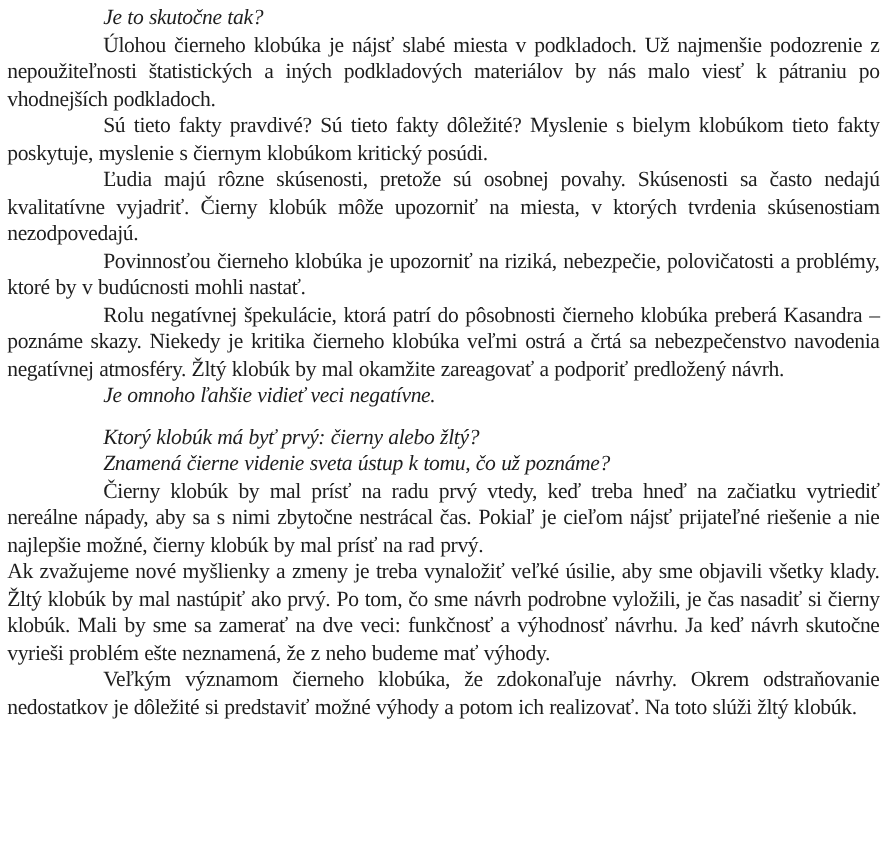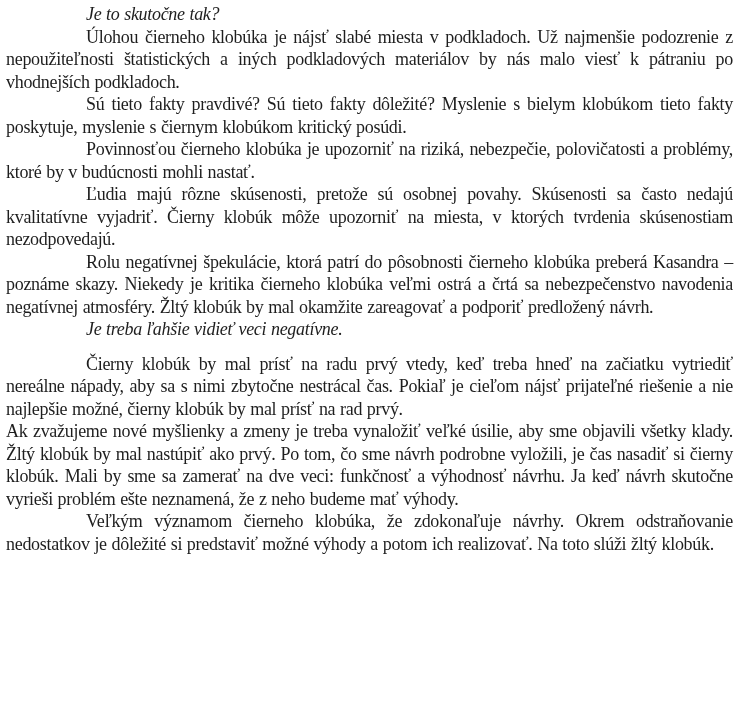--- a/index.html
+++ b/index.html
@@ -41,20 +41,22 @@
     margin-bottom: 12px;
   }
 </style>
 </head>
 <body>
 
 <main class="page">
   <p class="italic">Je to skutočne tak?</p>
   <p>Úlohou čierneho klobúka je nájsť slabé miesta v podkladoch. Už najmenšie podozrenie z nepoužiteľnosti štatistických a iných podkladových materiálov by nás malo viesť k pátraniu po vhodnejších podkladoch.</p>
   <p>Sú tieto fakty pravdivé? Sú tieto fakty dôležité? Myslenie s bielym klobúkom tieto fakty poskytuje, myslenie s čiernym klobúkom kritický posúdi.</p>
+  <p>Ľudia majú rôzne skúsenosti, pretože sú osobnej povahy. Skúsenosti sa často nedajú kvalitatívne vyjadriť. Čierny klobúk môže upozorniť na miesta, v ktorých tvrdenia skúsenostiam nezodpovedajú.</p>
   <p>Povinnosťou čierneho klobúka je upozorniť na riziká, nebezpečie, polovičatosti a problémy, ktoré by v budúcnosti mohli nastať.</p>
-  <p>Ľudia majú rôzne skúsenosti, pretože sú osobnej povahy. Skúsenosti sa často nedajú kvalitatívne vyjadriť. Čierny klobúk môže upozorniť na miesta, v ktorých tvrdenia skúsenostiam nezodpovedajú.</p>
   <p>Rolu negatívnej špekulácie, ktorá patrí do pôsobnosti čierneho klobúka preberá Kasandra – poznáme skazy. Niekedy je kritika čierneho klobúka veľmi ostrá a črtá sa nebezpečenstvo navodenia negatívnej atmosféry. Žltý klobúk by mal okamžite zareagovať a podporiť predložený návrh.</p>
-  <p class="italic gap-after">Je treba ľahšie vidieť veci negatívne.</p>
+  <p class="italic gap-after">Je omnoho ľahšie vidieť veci negatívne.</p>
+  <p class="italic">Ktorý klobúk má byť prvý: čierny alebo žltý?</p>
+  <p class="italic">Znamená čierne videnie sveta ústup k tomu, čo už poznáme?</p>
   <p>Čierny klobúk by mal prísť na radu prvý vtedy, keď treba hneď na začiatku vytriediť nereálne nápady, aby sa s nimi zbytočne nestrácal čas. Pokiaľ je cieľom nájsť prijateľné riešenie a nie najlepšie možné, čierny klobúk by mal prísť na rad prvý.</p>
   <p class="no-indent">Ak zvažujeme nové myšlienky a zmeny je treba vynaložiť veľké úsilie, aby sme objavili všetky klady. Žltý klobúk by mal nastúpiť ako prvý. Po tom, čo sme návrh podrobne vyložili, je čas nasadiť si čierny klobúk. Mali by sme sa zamerať na dve veci: funkčnosť a výhodnosť návrhu. Ja keď návrh skutočne vyrieši problém ešte neznamená, že z neho budeme mať výhody.</p>
   <p>Veľkým významom čierneho klobúka, že zdokonaľuje návrhy. Okrem odstraňovanie nedostatkov je dôležité si predstaviť možné výhody a potom ich realizovať. Na toto slúži žltý klobúk.</p>
 </main>
 
 </body></html>

